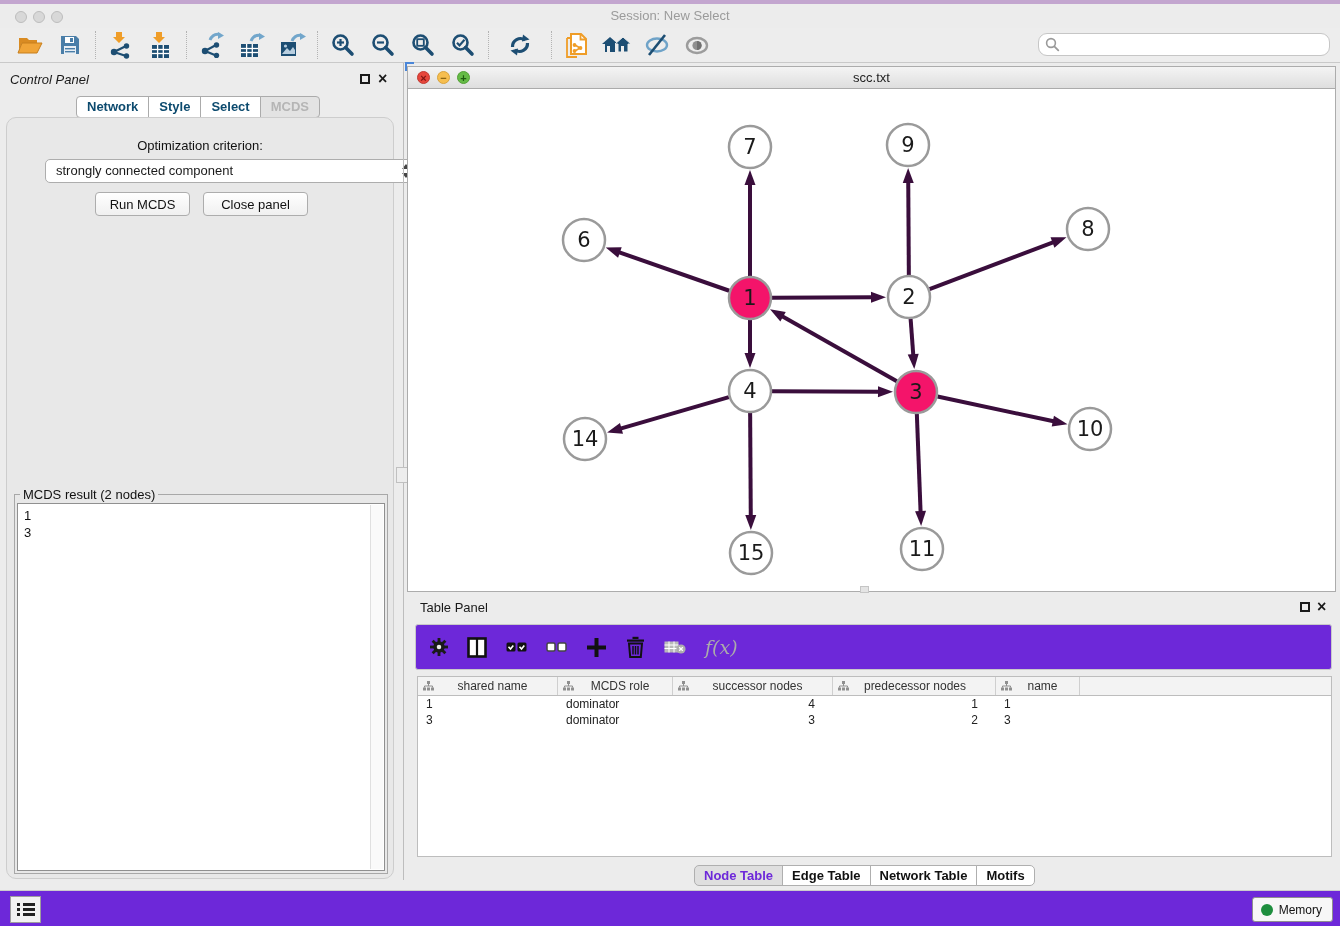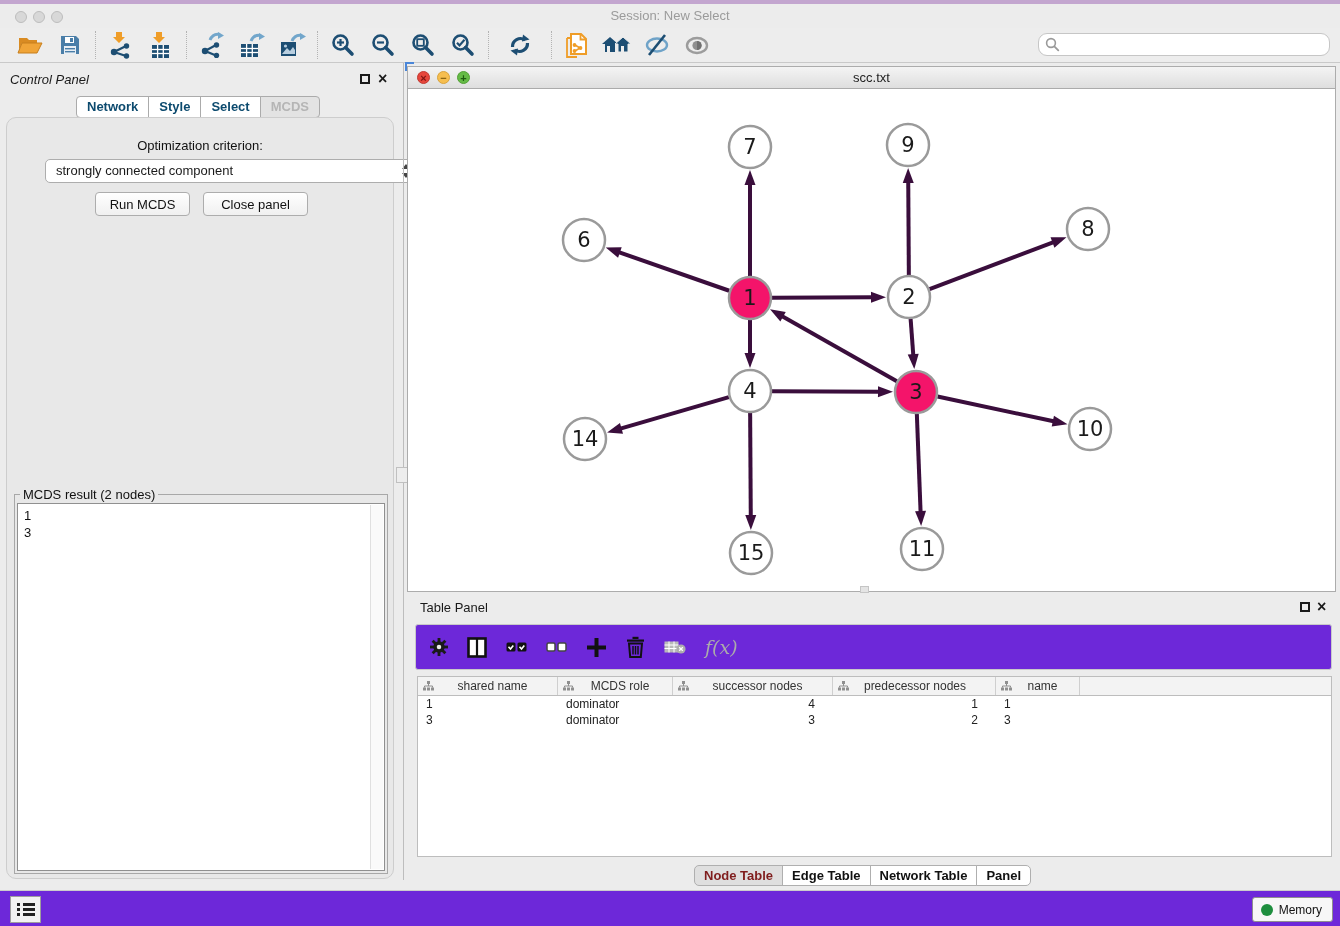--- a/index.html
+++ b/index.html
@@ -90,21 +90,21 @@
     color:#333; border-right:1px solid #CFCFCF; background:#F3F3F3; }
   .th svg { position:absolute; left:5px; top:4px; }
   .tr { display:flex; height:16px; }
   .td { font-size:12px; color:#222; line-height:16px; padding:0 8px; white-space:nowrap; overflow:hidden; }
   .td.right { text-align:right; padding-right:18px; }
   .tbl-tabs { position:absolute; left:695px; top:865px; display:flex; height:21px; }
   .bt-tab { border:1px solid #AFAFAF; background:#fff; padding:0 9px; font-size:13px; font-weight:700;
     line-height:19px; margin-left:-1px; color:#111; }
   .bt-tab:first-child { border-radius:5px 0 0 5px; }
   .bt-tab:last-child { border-radius:0 5px 5px 0; }
-  .bt-tab.active { background:#DFDFDF; color:#7f1d1d; }
+  .bt-tab.active { background:#DFDFDF; color:#6d28d9; }
   
   .status { position:absolute; left:0; bottom:0; width:1340px; height:36px; background:#6d28d9; border-top:1px solid #CCCCCC; }
   .list-btn { position:absolute; left:10px; top:5px; width:31px; height:27px; background:#F2F2F2;
     border:1px solid #9E9E9E; display:flex; align-items:center; justify-content:center; }
   .memory-btn { position:absolute; right:7px; top:6px; height:25px; background:#F7F7F7; border:1px solid #8F8F8F;
     border-radius:3px; display:flex; align-items:center; padding:0 10px 0 8px; font-size:12px; color:#111; }
   .memory-dot { width:12px; height:12px; border-radius:50%; margin-right:6px; }
 </style>
 </head>
 <body>
@@ -542,21 +542,21 @@
         <div class="td right" style="width: 163px;">2</div>
         <div class="td" style="width: 84px;">3</div>
       </div>
     </div>
 </div>
 
 <div class="tbl-tabs" id="tbl-tabs">
     <div class="bt-tab active">Node Table</div>
     <div class="bt-tab">Edge Table</div>
     <div class="bt-tab">Network Table</div>
-    <div class="bt-tab">Panel</div>
+    <div class="bt-tab">Motifs</div>
   </div>
 
 <div class="status">
   <span class="list-btn">
     <svg width="18" height="15" viewBox="0 0 18 15">
         <g fill="#222">
           <rect x="0" y="1" width="3" height="3"></rect>
           <rect x="6" y="1" width="12" height="3"></rect>
           <rect x="0" y="6" width="3" height="3"></rect>
           <rect x="6" y="6" width="12" height="3"></rect>

